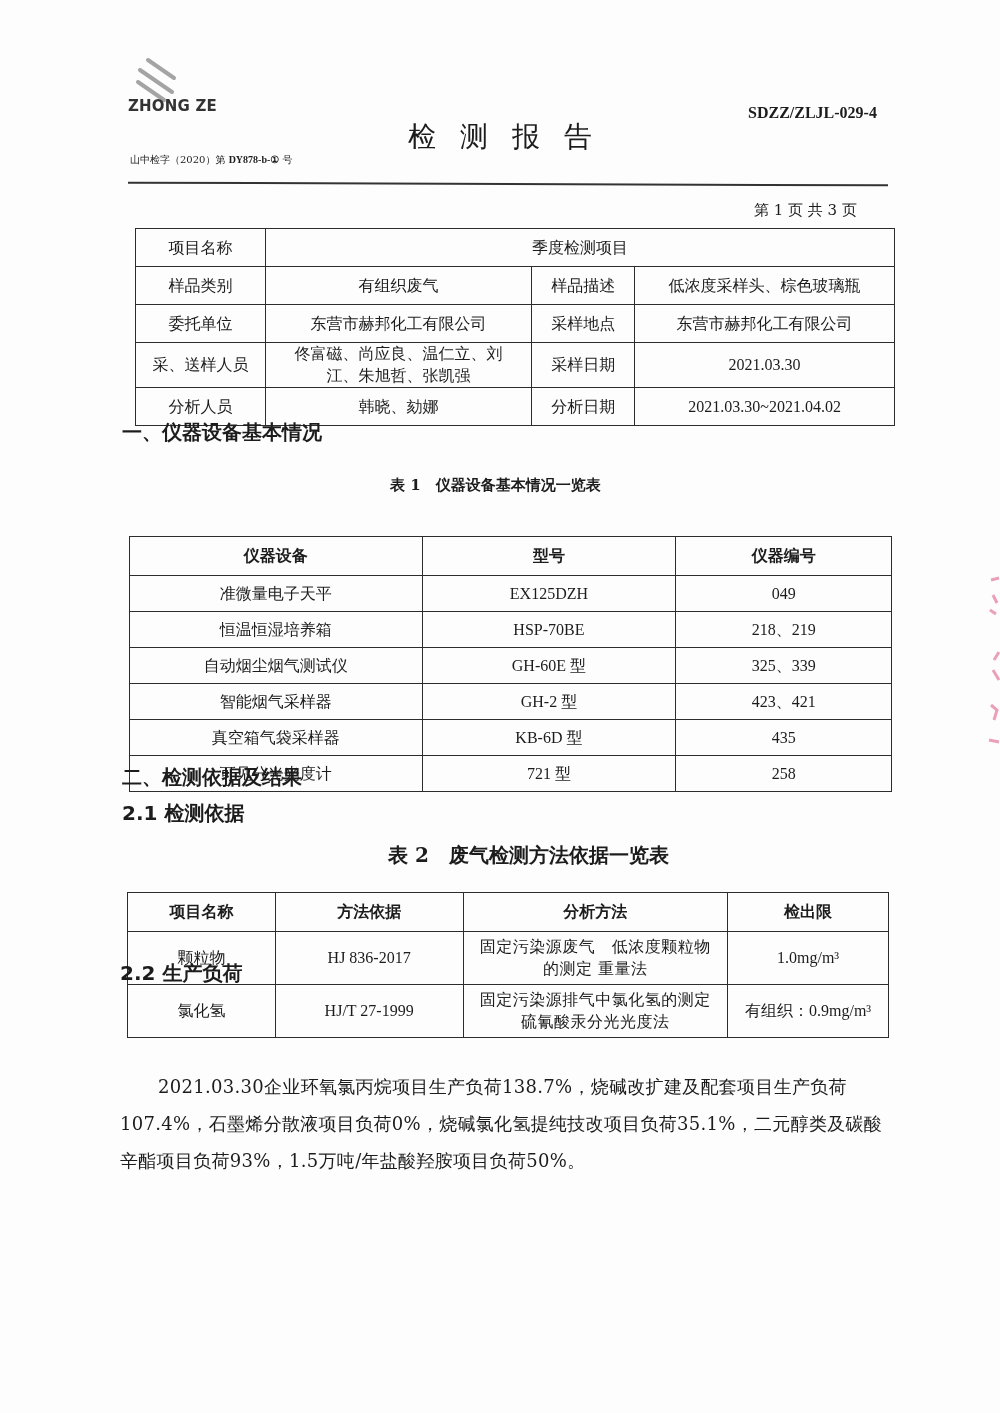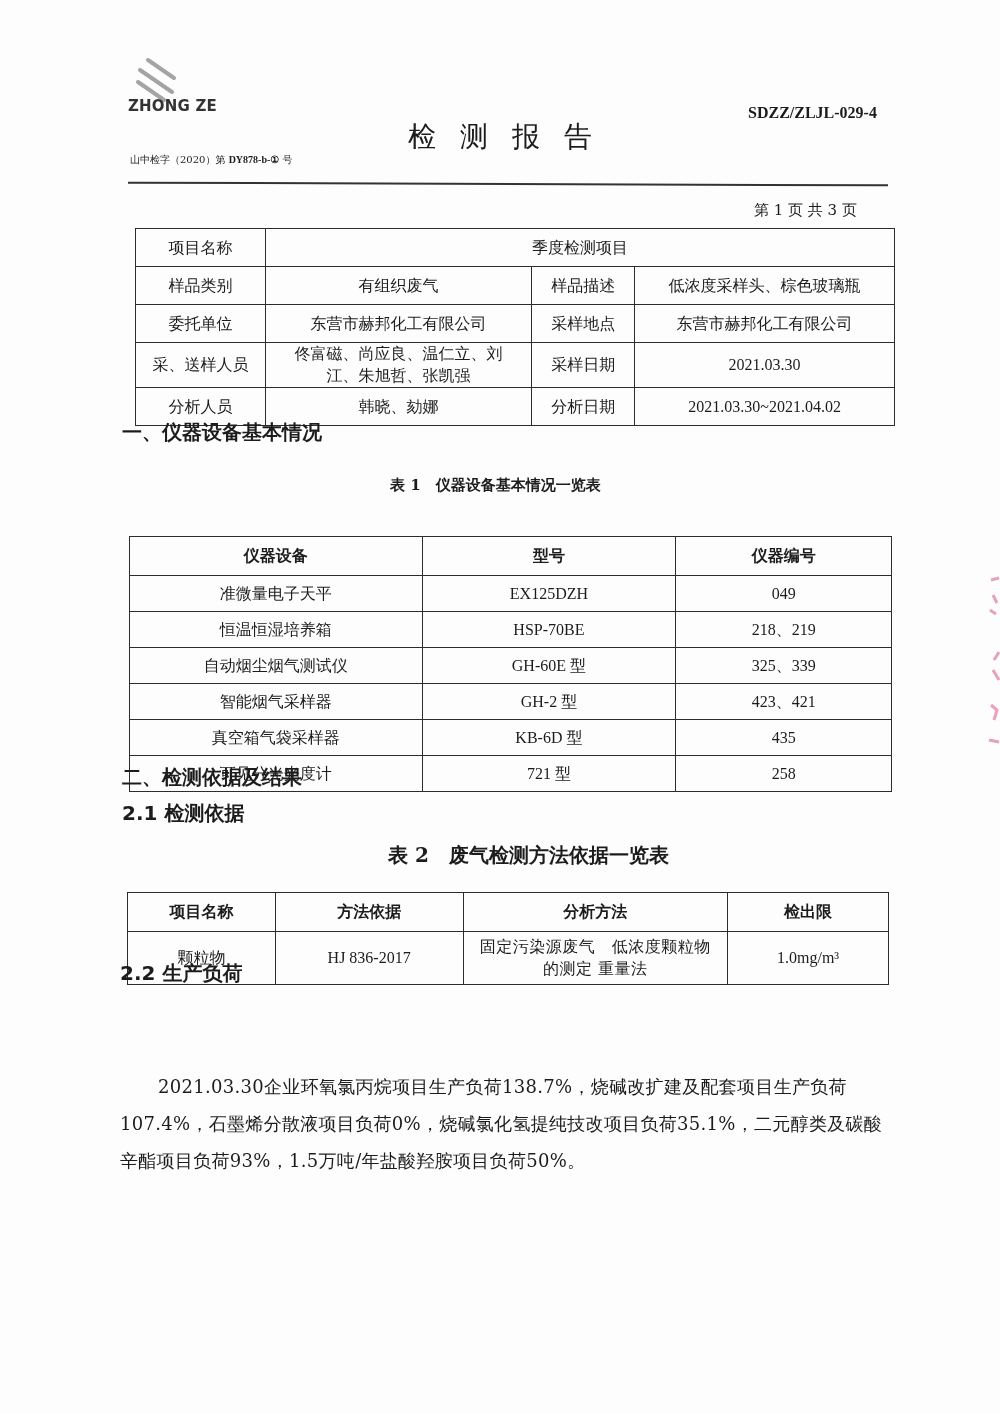--- a/index.html
+++ b/index.html
@@ -176,20 +176,26 @@
     <th>方法依据</th>
     <th>分析方法</th>
     <th>检出限</th>
   </tr>
   <tr>
     <td>颗粒物</td>
     <td class="num">HJ 836-2017</td>
     <td class="wrap">固定污染源废气　低浓度颗粒物的测定 重量法</td>
     <td class="num">1.0mg/m³</td>
   </tr>
+  <tr>
+    <td>氯化氢</td>
+    <td class="num">HJ/T 27-1999</td>
+    <td class="wrap">固定污染源排气中氯化氢的测定 硫氰酸汞分光光度法</td>
+    <td class="num">有组织：0.9mg/m³</td>
+  </tr>
 </tbody>
   </table>
 
 <div class="abs h1 sec22">2.2  生产负荷</div>
 <div class="abs para">2021.03.30企业环氧氯丙烷项目生产负荷138.7%，烧碱改扩建及配套项目生产负荷107.4%，石墨烯分散液项目负荷0%，烧碱氯化氢提纯技改项目负荷35.1%，二元醇类及碳酸辛酯项目负荷93%，1.5万吨/年盐酸羟胺项目负荷50%。</div>
 
 <svg class="abs stamp" viewBox="0 0 15 170">
   <g fill="none" stroke="#e58aa8" stroke-width="3" opacity="0.8">
     <path d="M6 5 L14 3"></path>
     <path d="M8 20 l4 8 M5 35 l6 4"></path>

